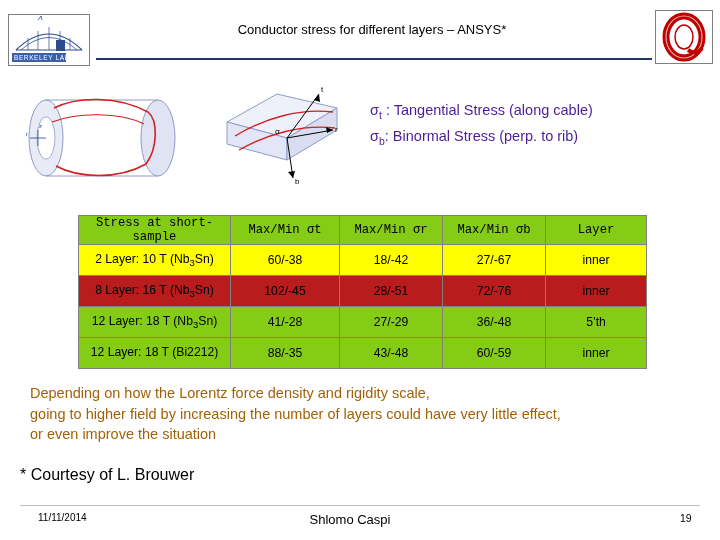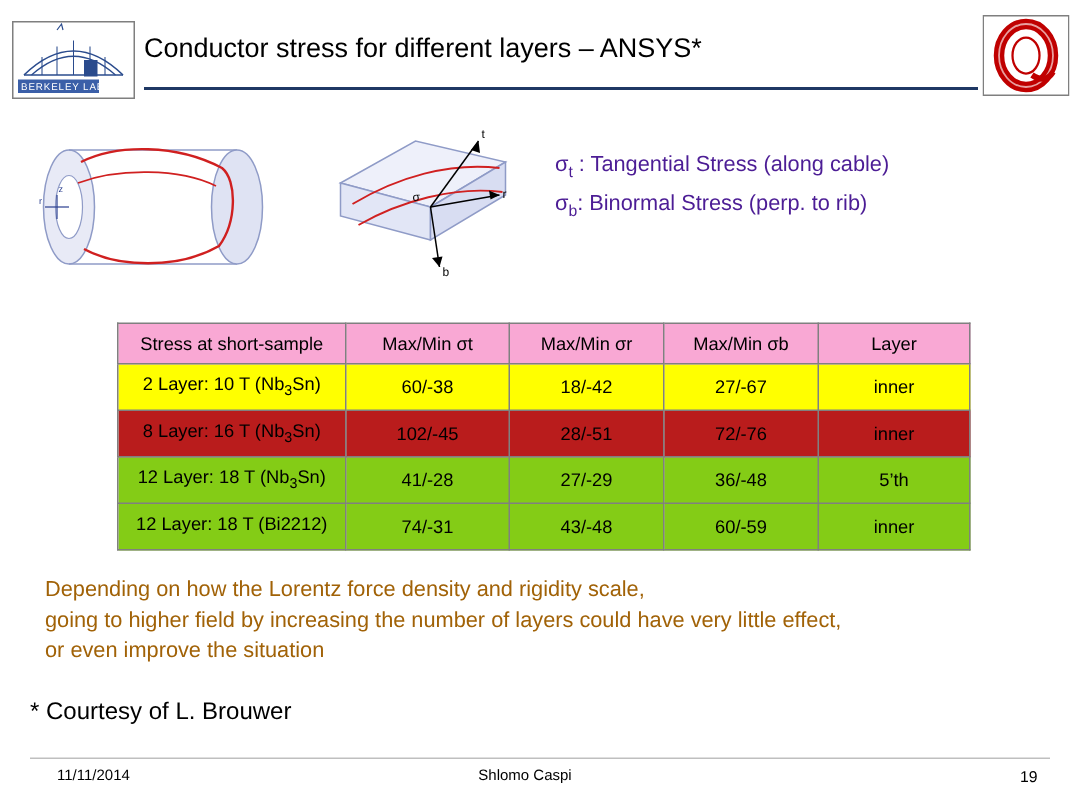--- a/index.html
+++ b/index.html
@@ -32,22 +32,22 @@
     top: 10px;
     width: 58px;
     height: 54px;
   }
 
   .title {
     position: absolute;
     left: 96px;
     top: 22px;
     width: 552px;
-    font-size: 18px;
-    text-align: left;
+    font-size: 13px;
+    text-align: center;
     color: #000;
     white-space: nowrap;
   }
 
   .title-rule {
     position: absolute;
     left: 96px;
     top: 58px;
     width: 556px;
     height: 0;
@@ -94,23 +94,24 @@
     font-size: 12.2px;
   }
   .tbl td, .tbl th {
     border: 1px solid #808080;
     text-align: center;
     font-weight: normal;
     padding: 0;
     height: 30px;
   }
   .tbl thead td {
-    background: #f9a8d4;
+    background: #84cc16;
     height: 26px;
     font-size: 12.2px;
+    font-family: Liberation Mono, monospace;
   }
   .col-stress   { width: 151px; }
   .col-st       { width: 108px; }
   .col-sr       { width: 102px; }
   .col-sb       { width: 102px; }
   .col-layer    { width: 100px; }
 
   .row-yellow td { background: #ffff00; }
   .row-green  td { background: #b91c1c; }
   .row-peach  td { background: #84cc16; }
@@ -153,21 +154,21 @@
     top: 512px;
     font-size: 10px;
     color: #000;
   }
   .footer-center {
     position: absolute;
     left: 0;
     top: 512px;
     width: 700px;
     text-align: center;
-    font-size: 10px;
+    font-size: 13px;
     color: #000;
   }
   .footer-page {
     position: absolute;
     left: 680px;
     top: 512px;
     font-size: 10.5px;
     color: #000;
   }
 </style>
@@ -285,21 +286,21 @@
     </tr>
     <tr class="row-peach">
       <td><span>12 Layer: 18 T (Nb</span><span class="sub">3</span><span>Sn)</span></td>
       <td>41/-28</td>
       <td>27/-29</td>
       <td>36/-48</td>
       <td>5’th</td>
     </tr>
     <tr class="row-peach">
       <td><span>12 Layer: 18 T (Bi2212)</span><span class="sub"></span><span></span></td>
-      <td>74/-31</td>
+      <td>88/-35</td>
       <td>43/-48</td>
       <td>60/-59</td>
       <td>inner</td>
     </tr>
   </tbody>
 </table>
 
 <div class="para">
   <div>Depending on how the Lorentz force density and rigidity scale,</div>
   <div>going to higher field by increasing the number of layers could have very little effect,</div>

